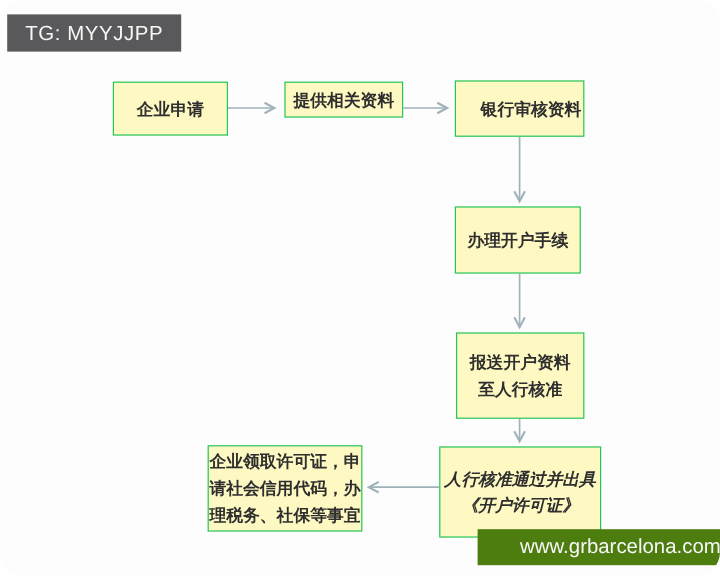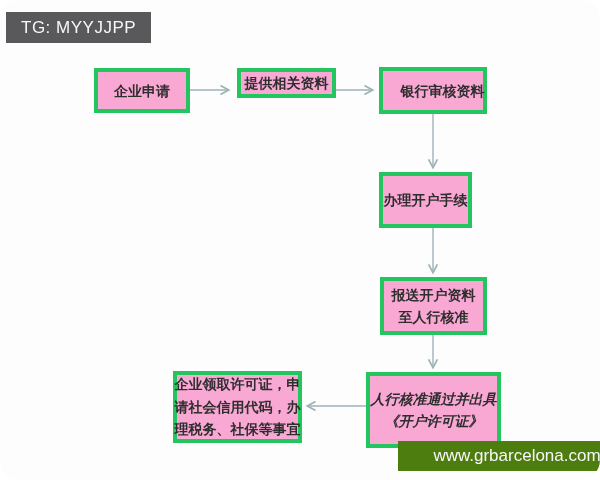--- a/index.html
+++ b/index.html
@@ -40,38 +40,38 @@
   }
   .arrows {
     position: absolute;
     left: 0; top: 0;
     width: 600px; height: 480px;
     pointer-events: none;
   }
   .node {
     position: absolute;
     box-sizing: border-box;
-    border: 4px solid #22c55e;
-    background: #f9a8d4;
+    border: 1px solid #22c55e;
+    background: #fef9c3;
     display: flex;
     flex-direction: column;
     align-items: center;
     justify-content: center;
     color: #2e2e2e;
     font-size: 14px;
     font-weight: 600;
     line-height: 22px;
     text-align: center;
   }
   .node span { display: block; white-space: nowrap; }
   .n1 { left: 94px;  top: 68px;  width: 96px;  height: 45px; }
   .n2 { left: 237px; top: 68px;  width: 99px;  height: 30px; }
   .n3 { left: 379px; top: 67px;  width: 108px; height: 47px; padding-left: 19px; }
-  .n4 { left: 379px; top: 172px; width: 93px; height: 56px; }
-  .n5 { left: 380px; top: 277px; width: 107px; height: 58px; }
+  .n4 { left: 379px; top: 172px; width: 105px; height: 56px; }
+  .n5 { left: 380px; top: 277px; width: 107px; height: 72px; }
   .n6 { left: 366px; top: 372px; width: 135px; height: 76px; font-style: italic; }
   .n7 { left: 173px; top: 371px; width: 129px; height: 72px; line-height: 22.5px; }
 </style>
 </head>
 <body>
 
 <div class="stage">
 
   <div class="badge">TG: MYYJJPP</div>
 

